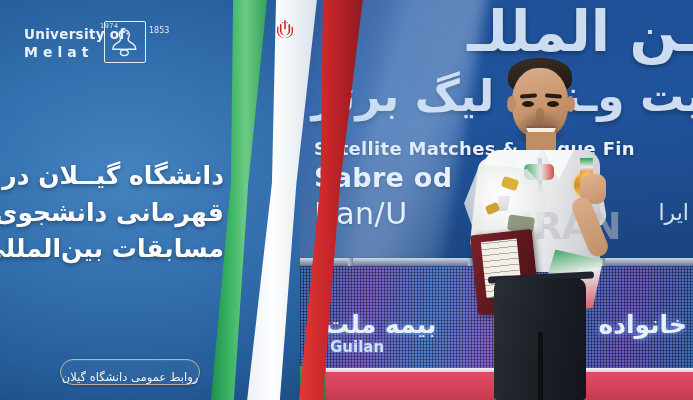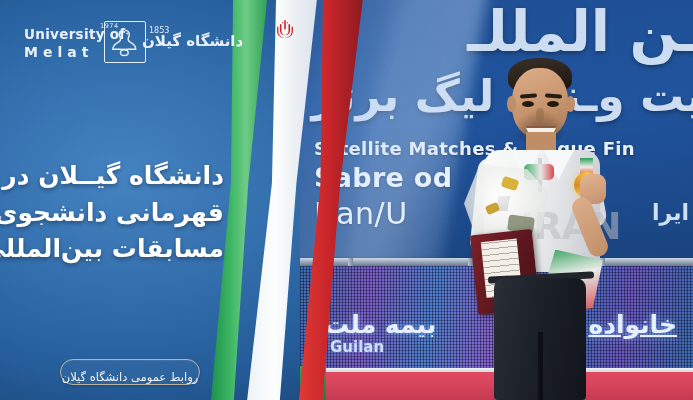--- a/index.html
+++ b/index.html
@@ -56,21 +56,21 @@
   .b-en2{
     position:absolute;left:14px;top:162px;font-size:27px;font-weight:700;
     color:#f0f6ff;letter-spacing:.3px;white-space:nowrap;text-shadow:0 1px 3px rgba(0,0,0,.4);
   }
   .b-en3{
     position:absolute;left:14px;top:196px;font-size:30px;font-weight:400;
     color:#eef5ff;letter-spacing:.5px;white-space:nowrap;text-shadow:0 1px 3px rgba(0,0,0,.4);
   }
   .b-fa3{
     position:absolute;right:4px;top:200px;font-size:22px;color:#cfe0f5;
-    direction:rtl;font-weight:700;white-space:nowrap;
+    direction:rtl;font-weight:400;white-space:nowrap;
   }
 
   
   .rail{
     position:absolute;left:0;top:258px;width:100%;height:9px;
     background:linear-gradient(180deg,#cfd8e4,#8e9cb0 55%,#5d6b80);
     box-shadow:0 2px 4px rgba(0,0,0,.4);
   }
   .rail-post{position:absolute;top:258px;width:5px;height:26px;background:linear-gradient(90deg,#b9c4d2,#78869a);}
   .led{
@@ -78,21 +78,21 @@
     background:
       repeating-linear-gradient(90deg, rgba(0,0,0,.35) 0 1px, rgba(255,255,255,.05) 1px 3px),
       repeating-linear-gradient(0deg, rgba(0,0,0,.30) 0 1px, rgba(255,255,255,.04) 1px 3px),
       linear-gradient(100deg,#2b5fa8 0%,#6f4fbe 18%,#3f72c9 34%,#7b54c8 50%,#2f63b4 66%,#5c49b8 82%,#2b5fa8 100%);
   }
   .led-sponsor{
     position:absolute;top:44px;font-size:25px;font-weight:700;direction:rtl;
     color:#e7eefc;text-shadow:0 0 7px rgba(120,180,255,.85);white-space:nowrap;
   }
   .led-sponsor.a{left:24px;}
-  .led-sponsor.b{right:16px;text-decoration:underline;}
+  .led-sponsor.b{right:6px;}
   .led-lat{
     position:absolute;left:30px;top:72px;font-size:15px;font-weight:700;color:#cfe0ff;
     text-shadow:0 0 6px rgba(120,180,255,.7);
   }
   .led-chev{
     position:absolute;left:192px;top:282px;width:52px;height:52px;
     background:linear-gradient(135deg,#ff6a3d,#d8282a);
     clip-path:polygon(0% 50%,42% 0%,70% 0%,28% 50%,70% 100%,42% 100%);
     filter:blur(.4px);opacity:.95;
   }
@@ -361,21 +361,20 @@
           <path d="M20 9c-2.6 0-4.6 2-4.6 4.4 0 2 1.3 3.2 1.3 5.2 0 2.6-2.6 3.4-4.6 4.6-2.3 1.4-3.6 3.3-3.6 6.2h7.8"></path>
           <path d="M21.6 9c2.6 0 4.6 2 4.6 4.4 0 2-1.3 3.2-1.3 5.2 0 2.6 2.6 3.4 4.6 4.6 2.3 1.4 3.6 3.3 3.6 6.2h-7.8"></path>
           <path d="M16 29.4h10.4"></path>
           <ellipse cx="20.8" cy="33" rx="4.2" ry="3"></ellipse>
         </g>
         <circle cx="17.4" cy="12.4" r="1.1" fill="#e7f0f9"></circle>
         <circle cx="24.2" cy="12.4" r="1.1" fill="#e7f0f9"></circle>
       </svg>
     </div>
     <div class="yr-fa">1853</div>
-    <div class="fa">دانشگاه گیلان</div>
   </div>
 
   <div class="headline">
     <div>دانشگاه گیــلان در</div>
     <div>قهرمانی دانشجوی</div>
     <div>مسابقات بین‌المللی</div>
   </div>
 
   <div class="pill">
     <span>روابط عمومی دانشگاه گیلان</span>

